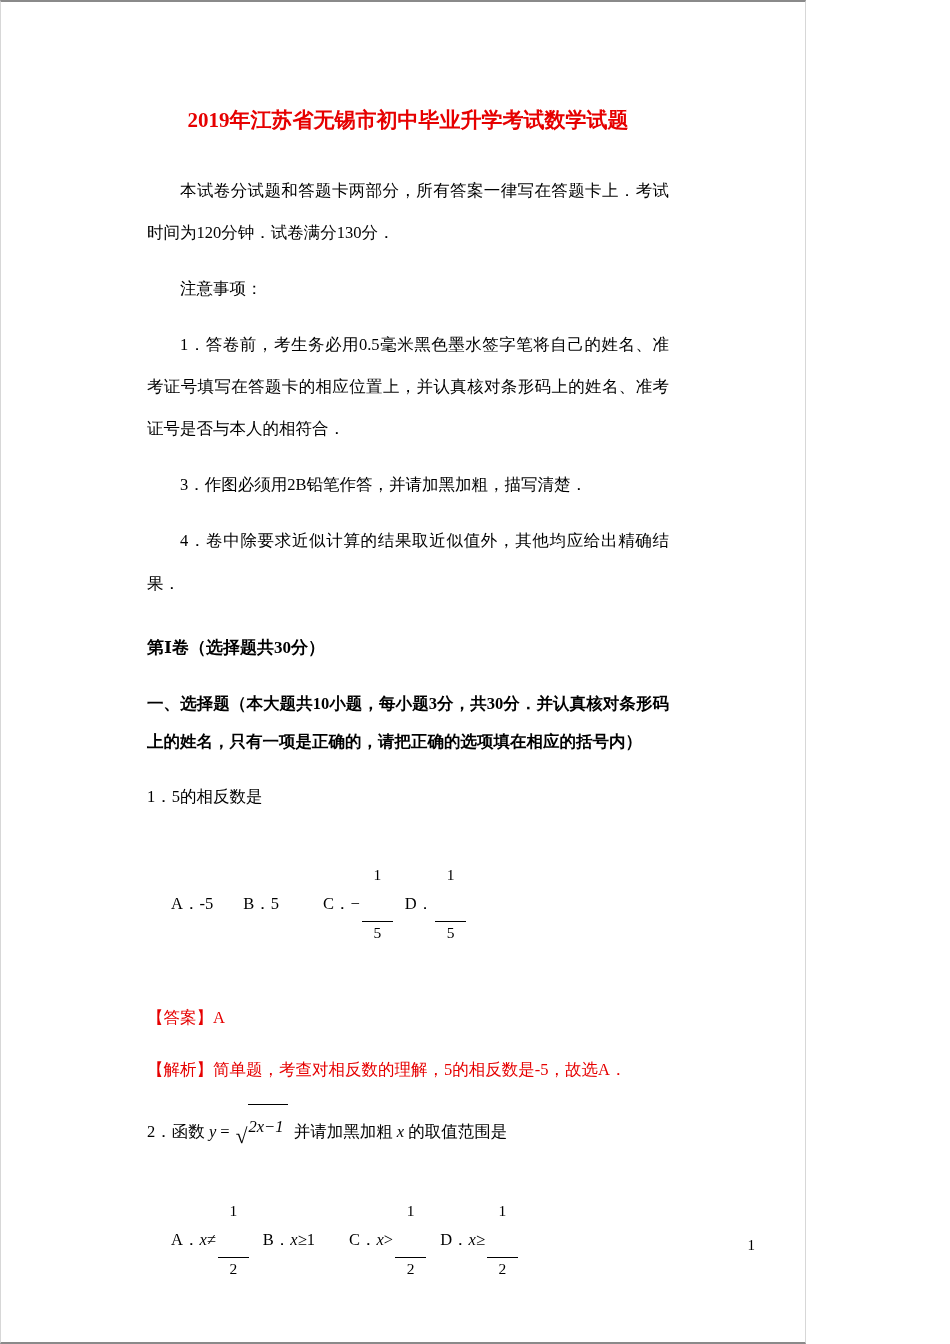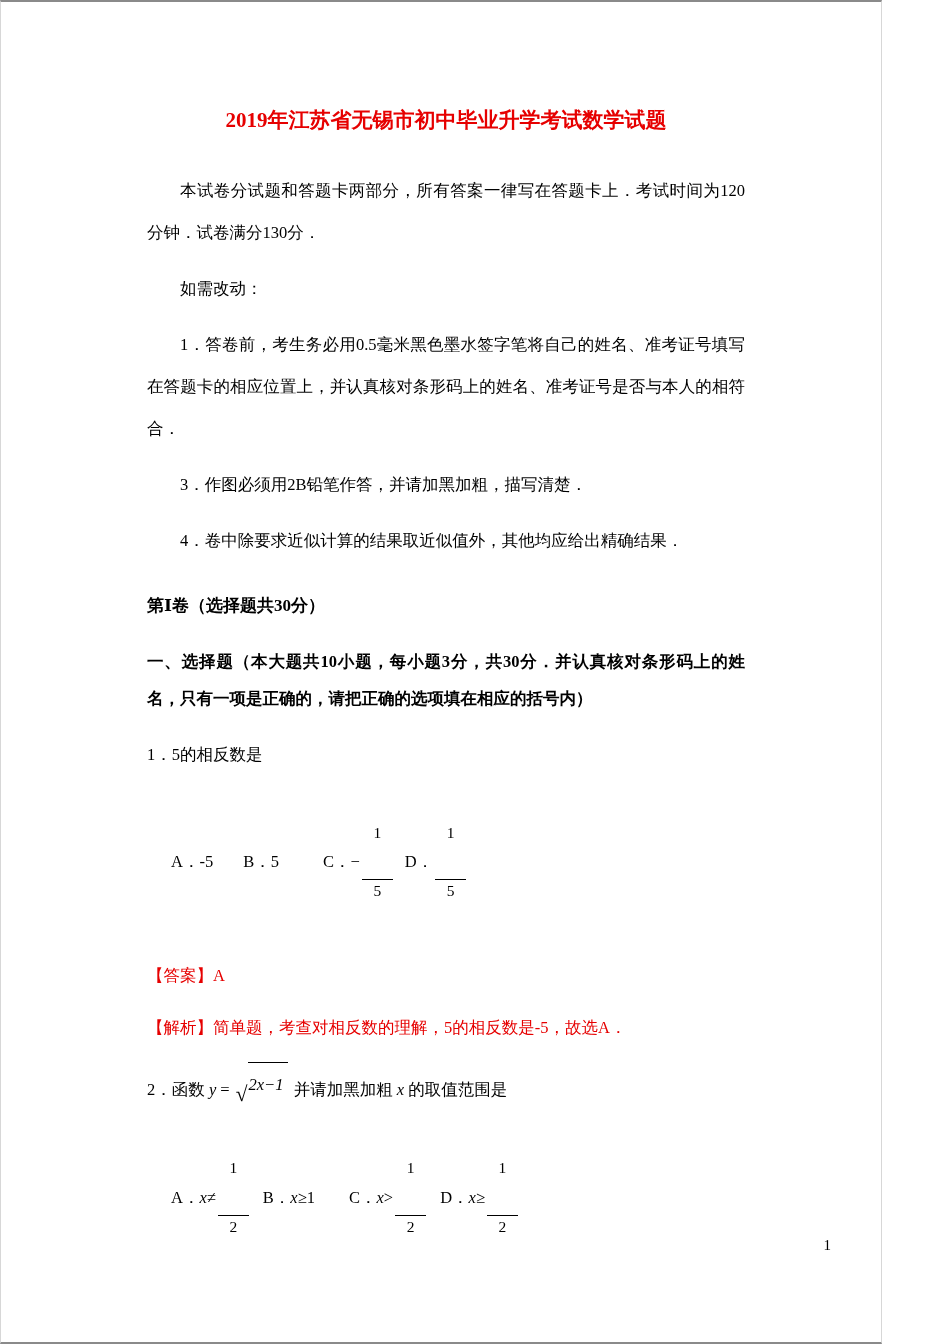--- a/index.html
+++ b/index.html
@@ -1,18 +1,18 @@
 <!DOCTYPE html>
 <html style="--red: #e60000;"><head>
 <meta charset="utf-8">
 <style>
   html,body { margin:0; padding:0; background:#ffffff; }
   .page {
     position:relative;
-    width:882px; height:1344px;
+    width:806px; height:1344px;
     box-sizing:border-box;
     background:#ffffff;
     border-top:2px solid #8a8a8a;
     border-bottom:2px solid #8a8a8a;
     border-left:1px solid #d7d7d7;
     border-right:1px solid #d7d7d7;
     padding:104px 136px 40px 146px;
     font-family:"Liberation Serif","DejaVu Serif",serif;
     font-size:16.5px;
     color:#000;
@@ -83,21 +83,21 @@
 </style>
 </head>
 <body>
 
 <div class="page">
 
   <h1 class="title">2019年江苏省无锡市初中毕业升学考试数学试题</h1>
 
   <p class="body">本试卷分试题和答题卡两部分，所有答案一律写在答题卡上．考试时间为120分钟．试卷满分130分．</p>
 
-  <p class="body">如需改动：</p>
+  <p class="body">注意事项：</p>
 
   <p class="body">1．答卷前，考生务必用0.5毫米黑色墨水签字笔将自己的姓名、准考证号填写在答题卡的相应位置上，并认真核对条形码上的姓名、准考证号是否与本人的相符合．</p>
   <p class="body">3．作图必须用2B铅笔作答，并请加黑加粗，描写清楚．</p>
   <p class="body">4．卷中除要求近似计算的结果取近似值外，其他均应给出精确结果．</p>
 
   <p class="section-heading">第Ⅰ卷（选择题共30分）</p>
 
   <p class="instruction">一、选择题（本大题共10小题，每小题3分，共30分．并认真核对条形码上的姓名，只有一项是正确的，请把正确的选项填在相应的括号内）</p>
 
   <p class="stem">1．5的相反数是</p>

